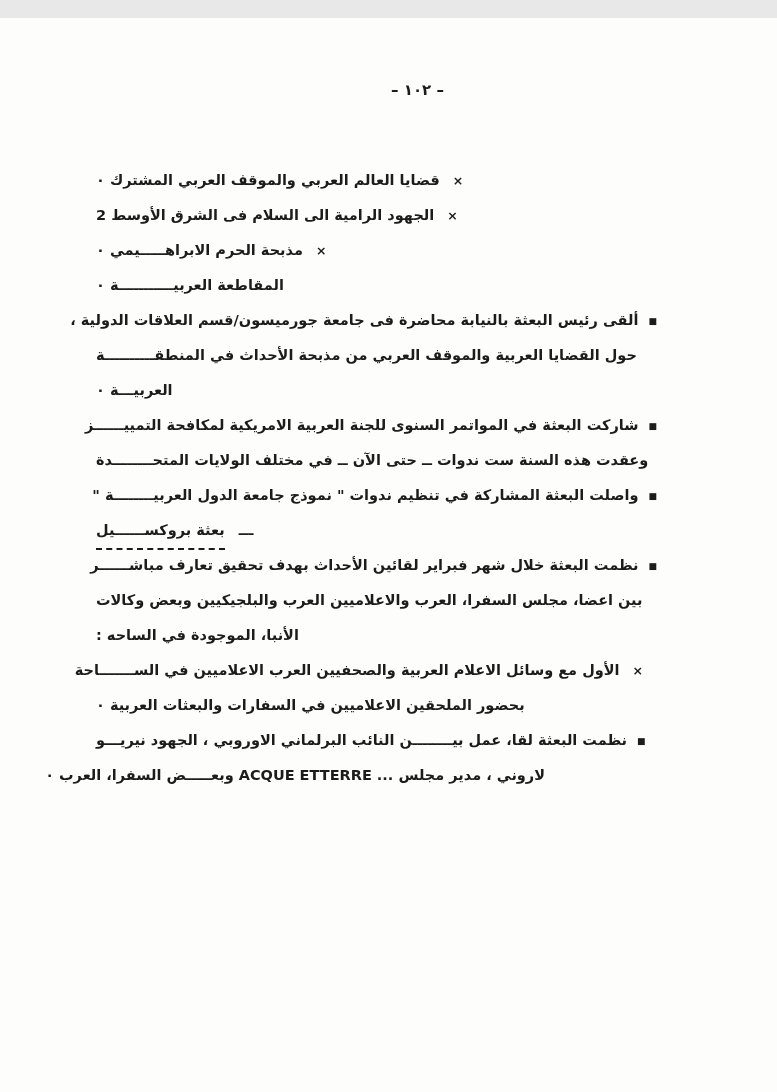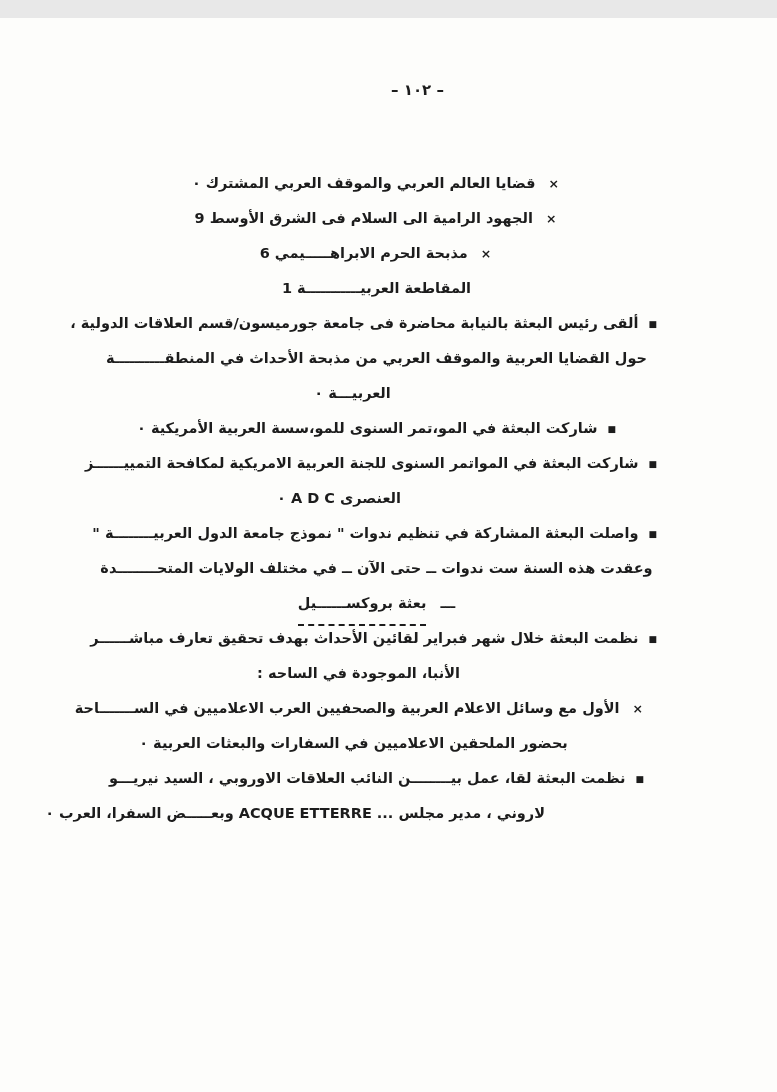--- a/index.html
+++ b/index.html
@@ -20,23 +20,23 @@
     line-height:20px;
     text-align:center;
     font-size:15px;
     letter-spacing:1px;
   }
   .content{
     margin:66px 120px 0 96px;
     font-size:14.5px;
   }
   .line{
-    line-height:35px;
+    line-height:29px;
     height:35px;
-    text-align:center;
+    text-align:left;
     white-space:nowrap;
   }
   
   .sq{
     display:inline-block;
     font-size:9px;
     vertical-align:1px;
     margin-inline-end:10px;
   }
   .x{
@@ -67,80 +67,75 @@
 
   <div class="pagenum">– ١٠٢ –</div>
 
   <div class="content">
 
     <div>
       <div class="line topic">
         <span class="x">×</span><span>قضايا العالم العربي والموقف العربي المشترك ٠</span>
       </div>
       <div class="line topic">
-        <span class="x">×</span><span>الجهود الرامية الى السلام فى الشرق الأوسط 9</span>
+        <span class="x">×</span><span>الجهود الرامية الى السلام فى الشرق الأوسط 2</span>
       </div>
       <div class="line topic">
-        <span class="x">×</span><span>مذبحة الحرم الابراهـــــيمي 6</span>
+        <span class="x">×</span><span>مذبحة الحرم الابراهـــــيمي ٠</span>
       </div>
       <div class="line">
-        <span>المقاطعة العربيـــــــــــة 1</span>
+        <span>المقاطعة العربيـــــــــــة ٠</span>
       </div>
     </div>
 
     <div>
       <div class="line">
         <span class="sq">■</span><span>ألقى رئيس البعثة بالنيابة محاضرة فى جامعة جورميسون/قسم العلاقات الدولية ،</span>
       </div>
       <div class="line"><span>حول القضايا العربية والموقف العربي من مذبحة الأحداث في المنطقــــــــــة</span></div>
       <div class="line p48"><span>العربيـــة ٠</span></div>
     </div>
 
-    <div>
-      <div class="line">
-        <span class="sq">■</span><span>شاركت البعثة في المو،تمر السنوى للمو،سسة العربية الأمريكية ٠</span>
-      </div>
-    </div>
 
     <div>
       <div class="line">
         <span class="sq">■</span><span>شاركت البعثة في المواتمر السنوى للجنة العربية الامريكية لمكافحة التمييــــــز</span>
       </div>
-      <div class="line p75"><span>العنصرى  A D C  ٠</span></div>
     </div>
 
     <div>
+      <div class="line"><span>وعقدت هذه السنة ست ندوات ــ حتى الآن ــ في مختلف الولايات المتحــــــــدة</span></div>
       <div class="line">
         <span class="sq">■</span><span>واصلت البعثة المشاركة في تنظيم ندوات " نموذج جامعة الدول العربيــــــــة "</span>
       </div>
-      <div class="line"><span>وعقدت هذه السنة ست ندوات ــ حتى الآن ــ في مختلف الولايات المتحــــــــدة</span></div>
     </div>
 
     <div class="line heading">
       <span class="h-dash">ـــ</span><span class="h-text">بعثة بروكســــــيل</span>
     </div>
 
     <div>
       <div class="line">
         <span class="sq">■</span><span>نظمت البعثة خلال شهر فبراير لقائين الأحداث بهدف تحقيق تعارف مباشــــــر</span>
       </div>
+      <div class="line"><span>بين اعضا، مجلس السفرا، العرب والاعلاميين العرب والبلجيكيين وبعض وكالات</span></div>
       <div class="line p36"><span>الأنبا، الموجودة في الساحه :</span></div>
     </div>
 
     <div class="sub">
       <div class="line">
         <span class="x">×</span><span>الأول مع وسائل الاعلام العربية والصحفيين العرب الاعلاميين في الســـــــاحة</span>
       </div>
       <div class="line p32"><span>بحضور الملحقين الاعلاميين في السفارات والبعثات العربية ٠</span></div>
     </div>
 
     <div class="sub">
     </div>
 
     <div>
       <div class="line">
-        <span class="sq">■</span><span>نظمت البعثة لقا، عمل بيــــــــن النائب العلاقات الاوروبي ، السيد نيريـــو</span>
+        <span class="sq">■</span><span>نظمت البعثة لقا، عمل بيــــــــن النائب البرلماني الاوروبي ، الجهود نيريـــو</span>
       </div>
       <div class="line p112"><span>لاروني ، مدير مجلس ... ACQUE ETTERRE وبعـــــض السفرا، العرب ٠</span></div>
     </div>
 
   </div>
 </div>
 
 </body></html>

